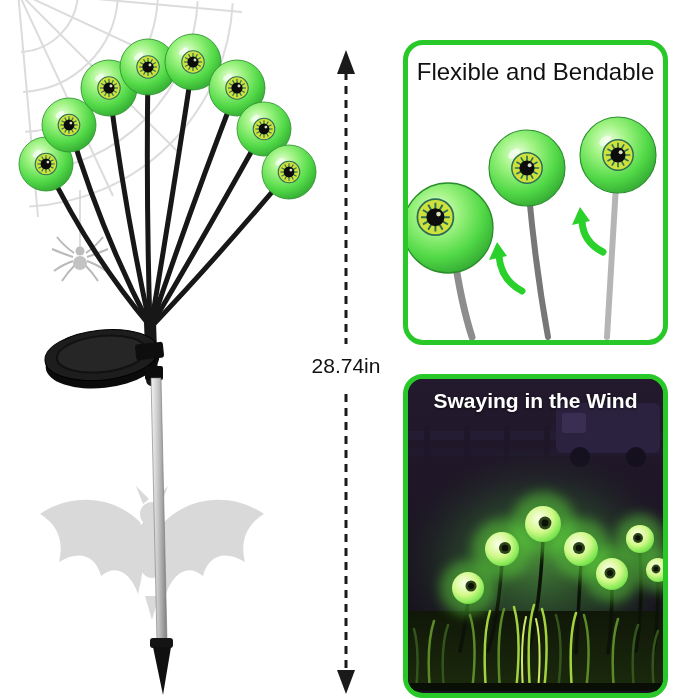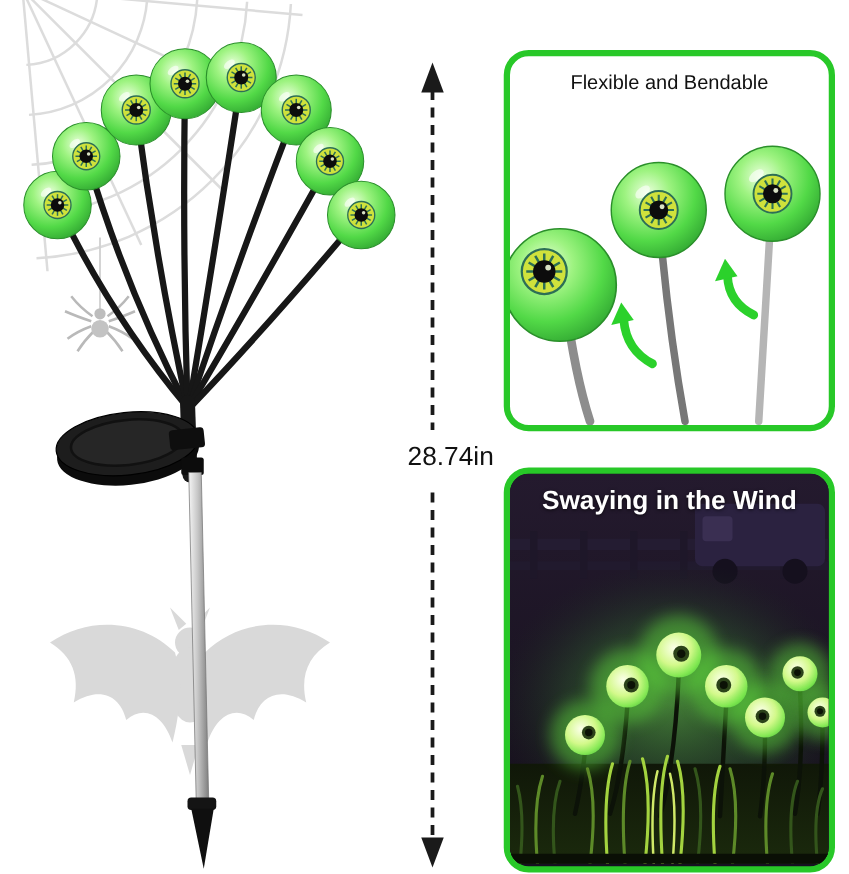--- a/index.html
+++ b/index.html
@@ -8,34 +8,34 @@
     background:#ffffff;
     font-family:"Liberation Sans", sans-serif;
     position:relative;
     overflow:hidden;
   }
   .stage { position:absolute; left:0; top:0; width:679px; height:699px; }
   .base-svg { position:absolute; left:0; top:0; }
 
   .measure-label {
     position:absolute; left:297px; top:352px; width:98px;
-    text-align:right; font-size:21px; color:#111;
+    text-align:center; font-size:21px; color:#111;
     background:#ffffff; padding:2px 0; z-index:4;
   }
 
   .callout {
     position:absolute; left:403px; width:265px;
     border:5px solid #28c828; border-radius:20px;
     overflow:hidden; background:#ffffff; z-index:2;
   }
   .callout-top { top:40px; height:305px; }
   .callout-bottom { top:374px; height:324px; background:#161020; }
 
   .callout-title { position:relative; text-align:center; z-index:3; }
-  .callout-title.dark { color:#111; font-size:16px; margin-top:13px; }
+  .callout-title.dark { color:#111; font-size:24px; margin-top:13px; }
   .callout-title.light {
     position:absolute; top:10px; left:0; right:0;
     color:#ffffff; font-size:21px; font-weight:700;
     text-shadow:0 1px 3px rgba(0,0,0,.65);
   }
   .flex-svg { position:absolute; left:0; top:0; z-index:1; }
   .night-svg { position:absolute; left:0; top:0; z-index:1; }
 </style>
 </head>
 <body>

